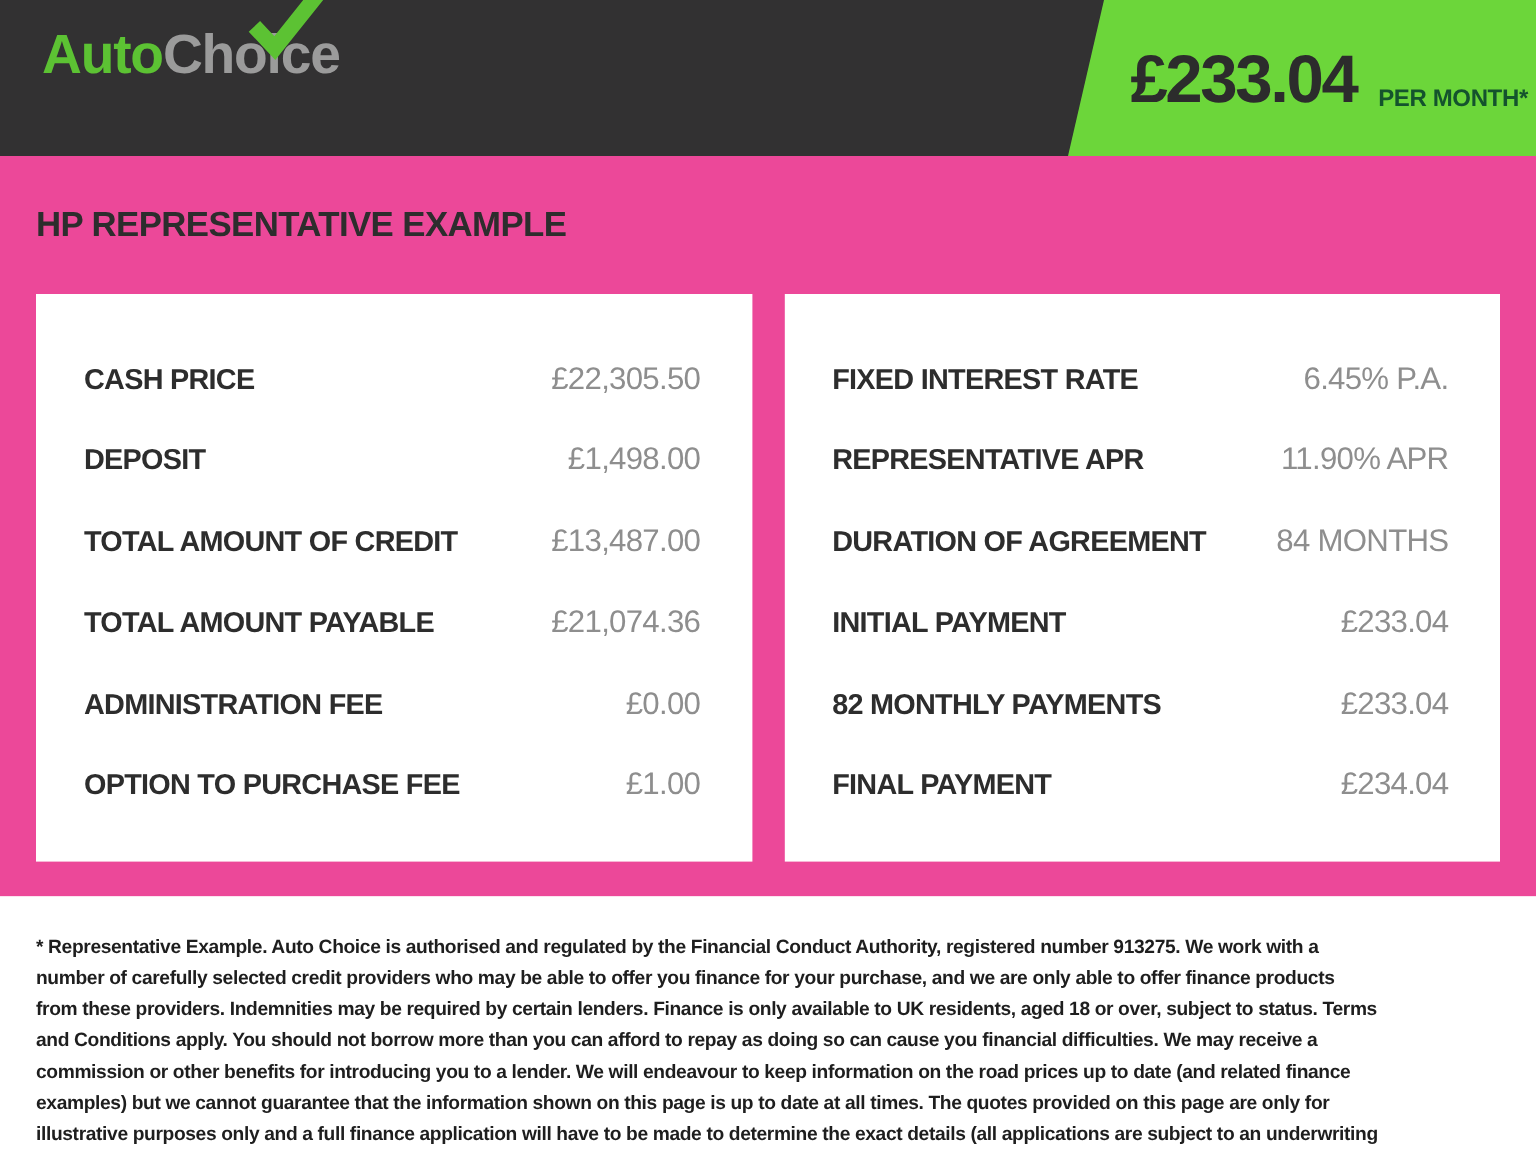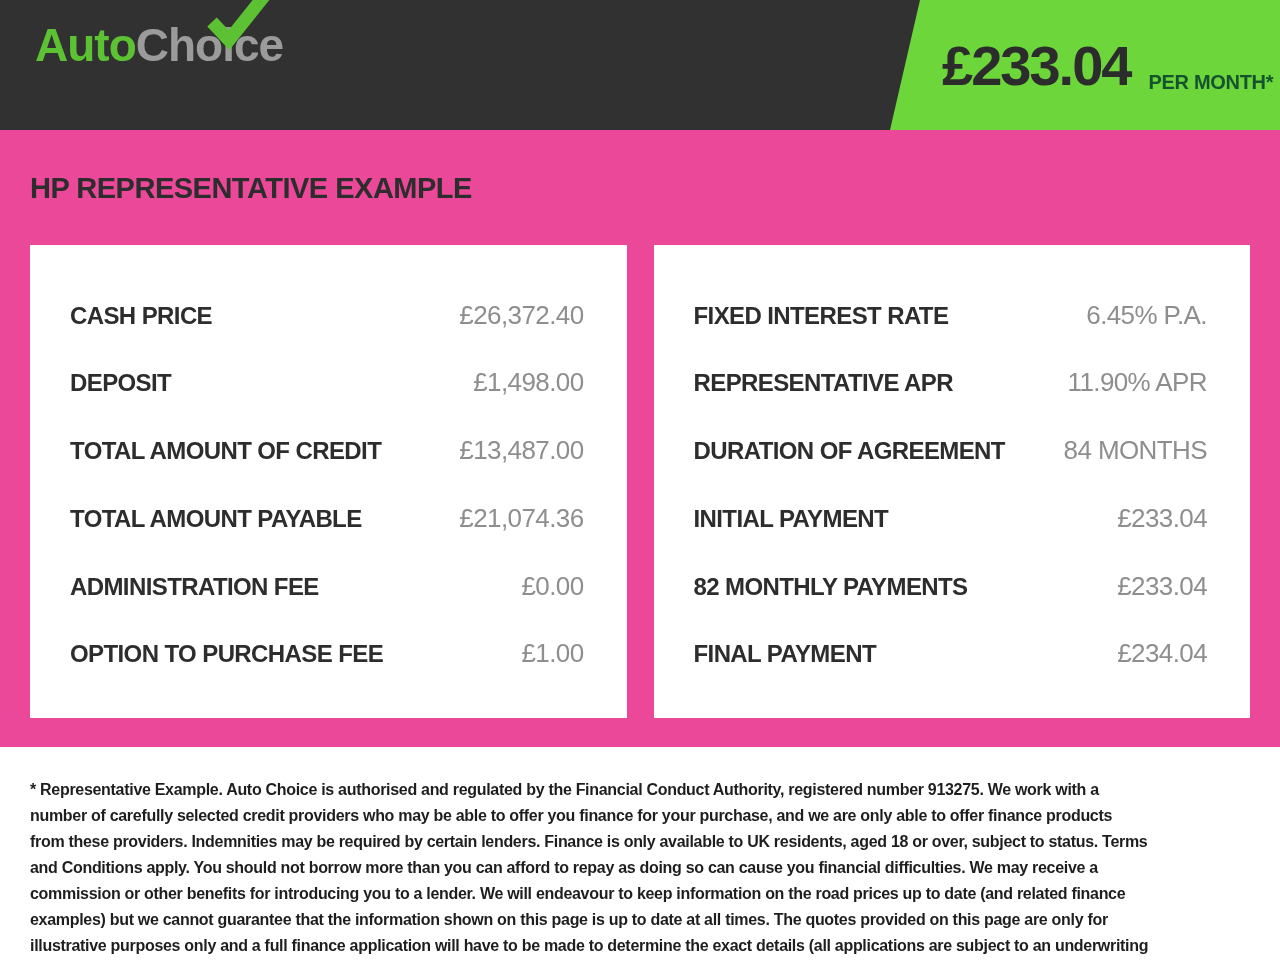--- a/index.html
+++ b/index.html
@@ -168,21 +168,21 @@
   </div>
 </header>
 
 <main class="band">
   <h1 class="page-heading">HP REPRESENTATIVE EXAMPLE</h1>
 
   <div class="cards">
     <section class="card">
       <div class="row">
         <span class="row-label">CASH PRICE</span>
-        <span class="row-value">£26,372.40</span>
+        <span class="row-value">£22,305.50</span>
       </div>
       <div class="row">
         <span class="row-label">DEPOSIT</span>
         <span class="row-value">£1,498.00</span>
       </div>
       <div class="row">
         <span class="row-label">TOTAL AMOUNT OF CREDIT</span>
         <span class="row-value">£13,487.00</span>
       </div>
       <div class="row">

